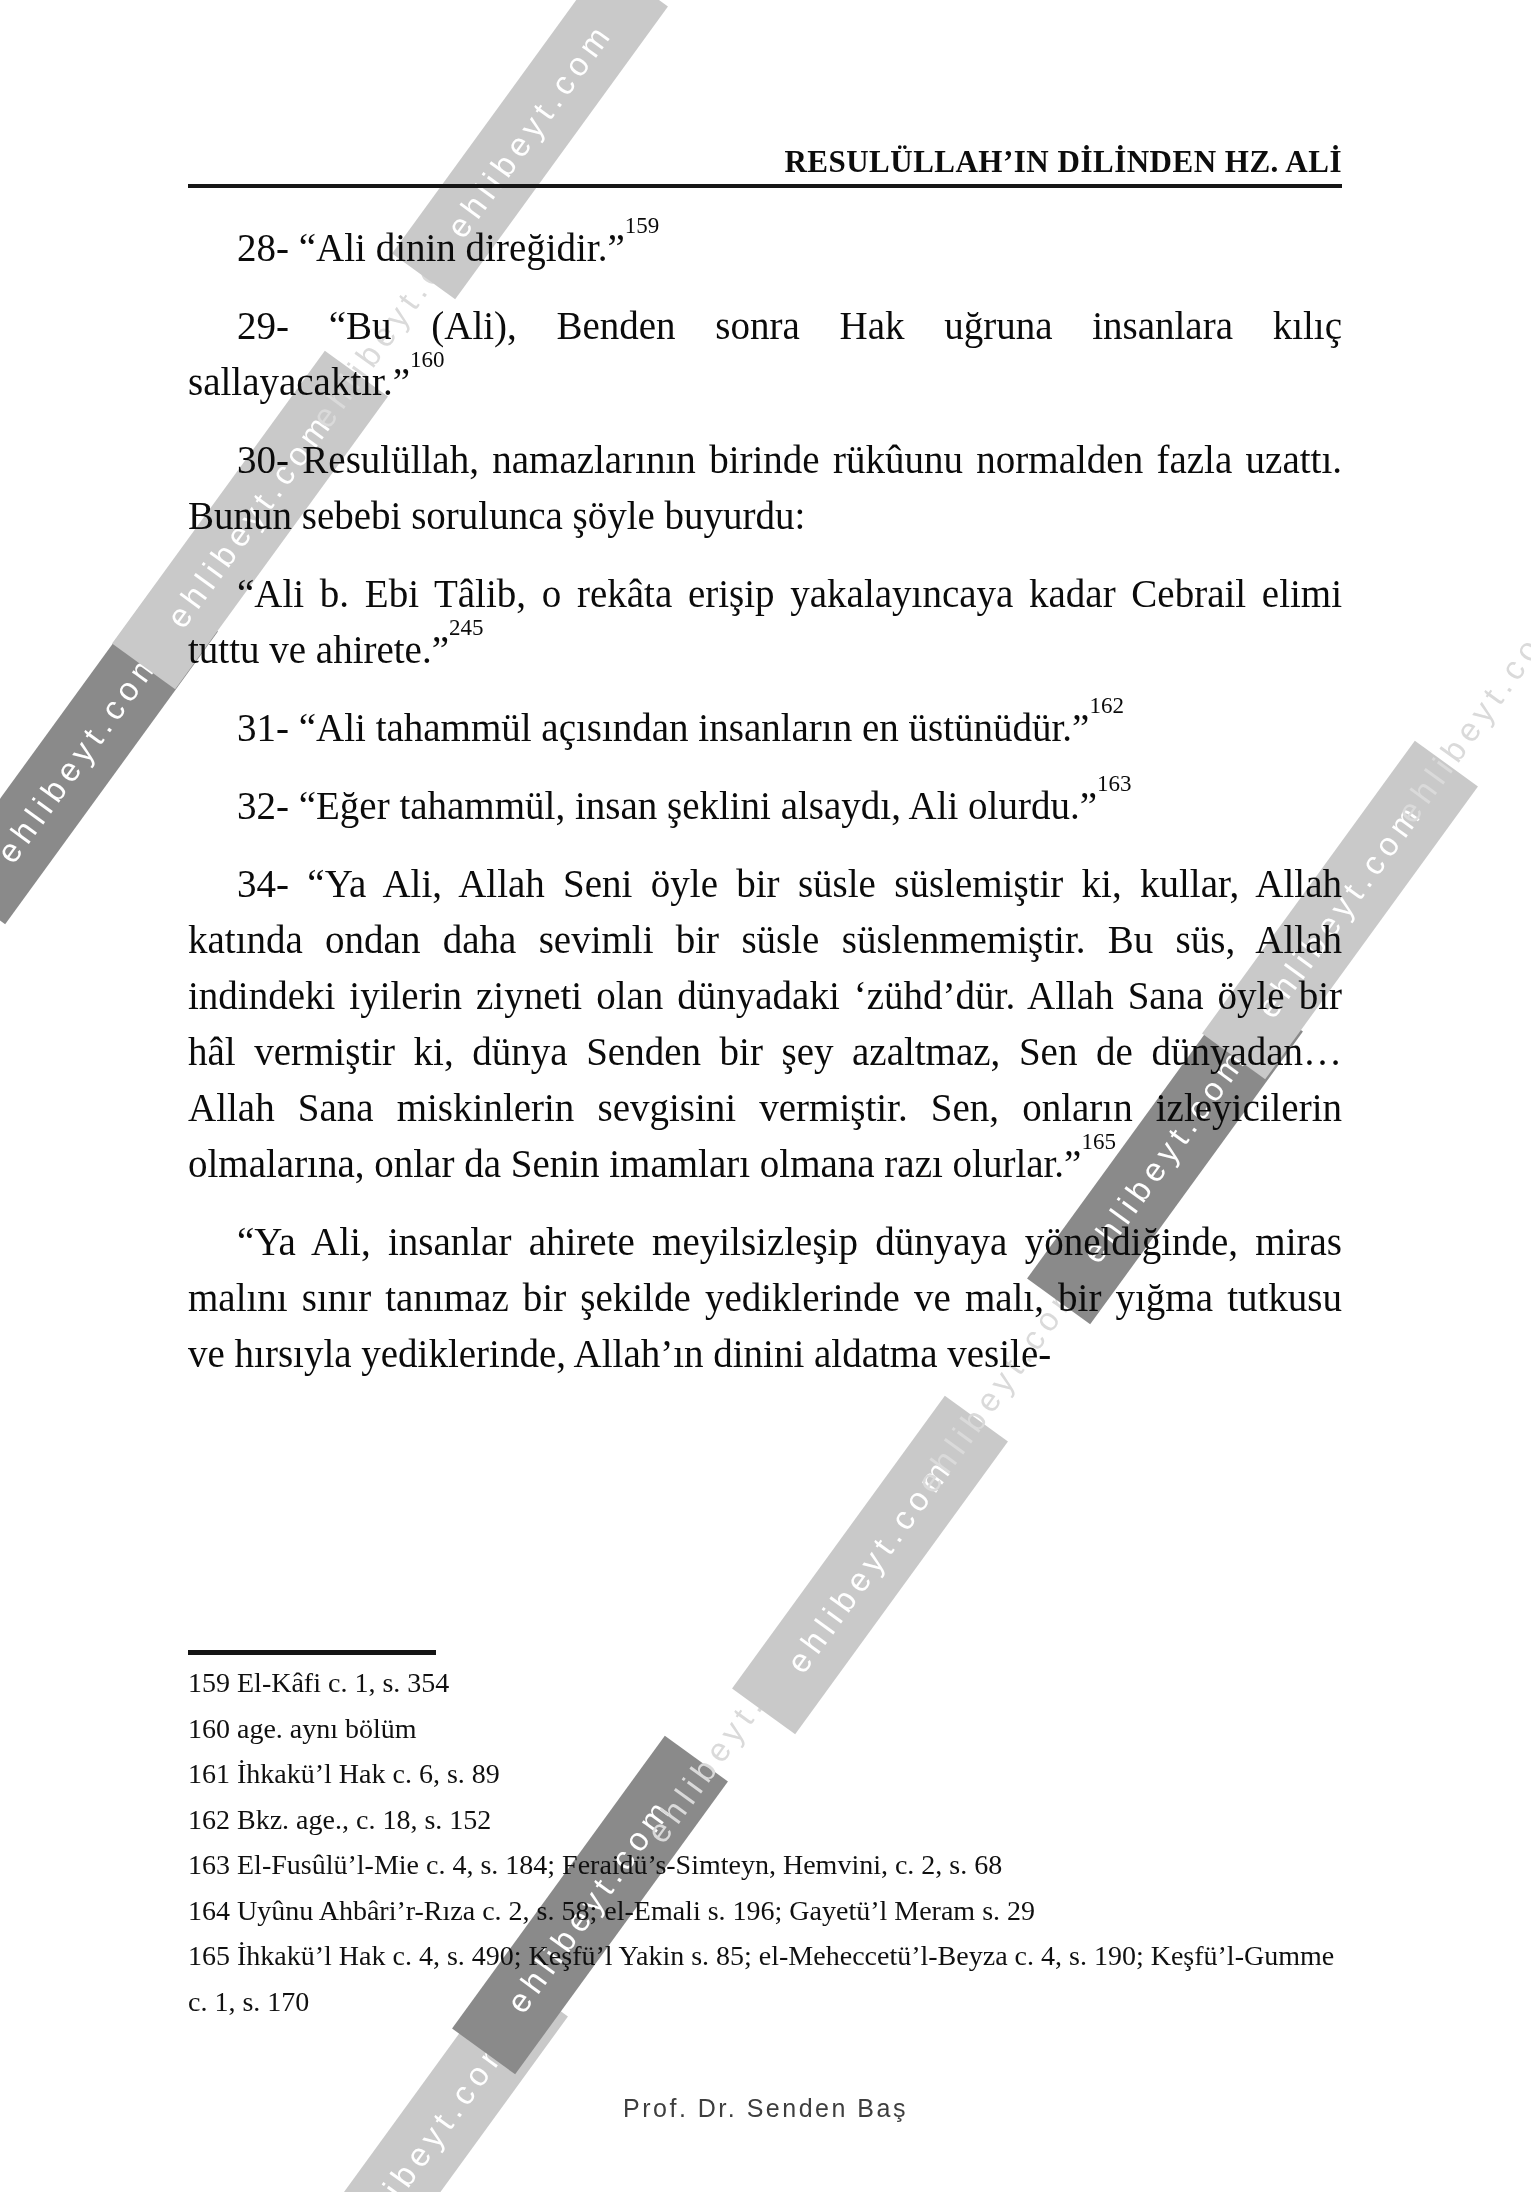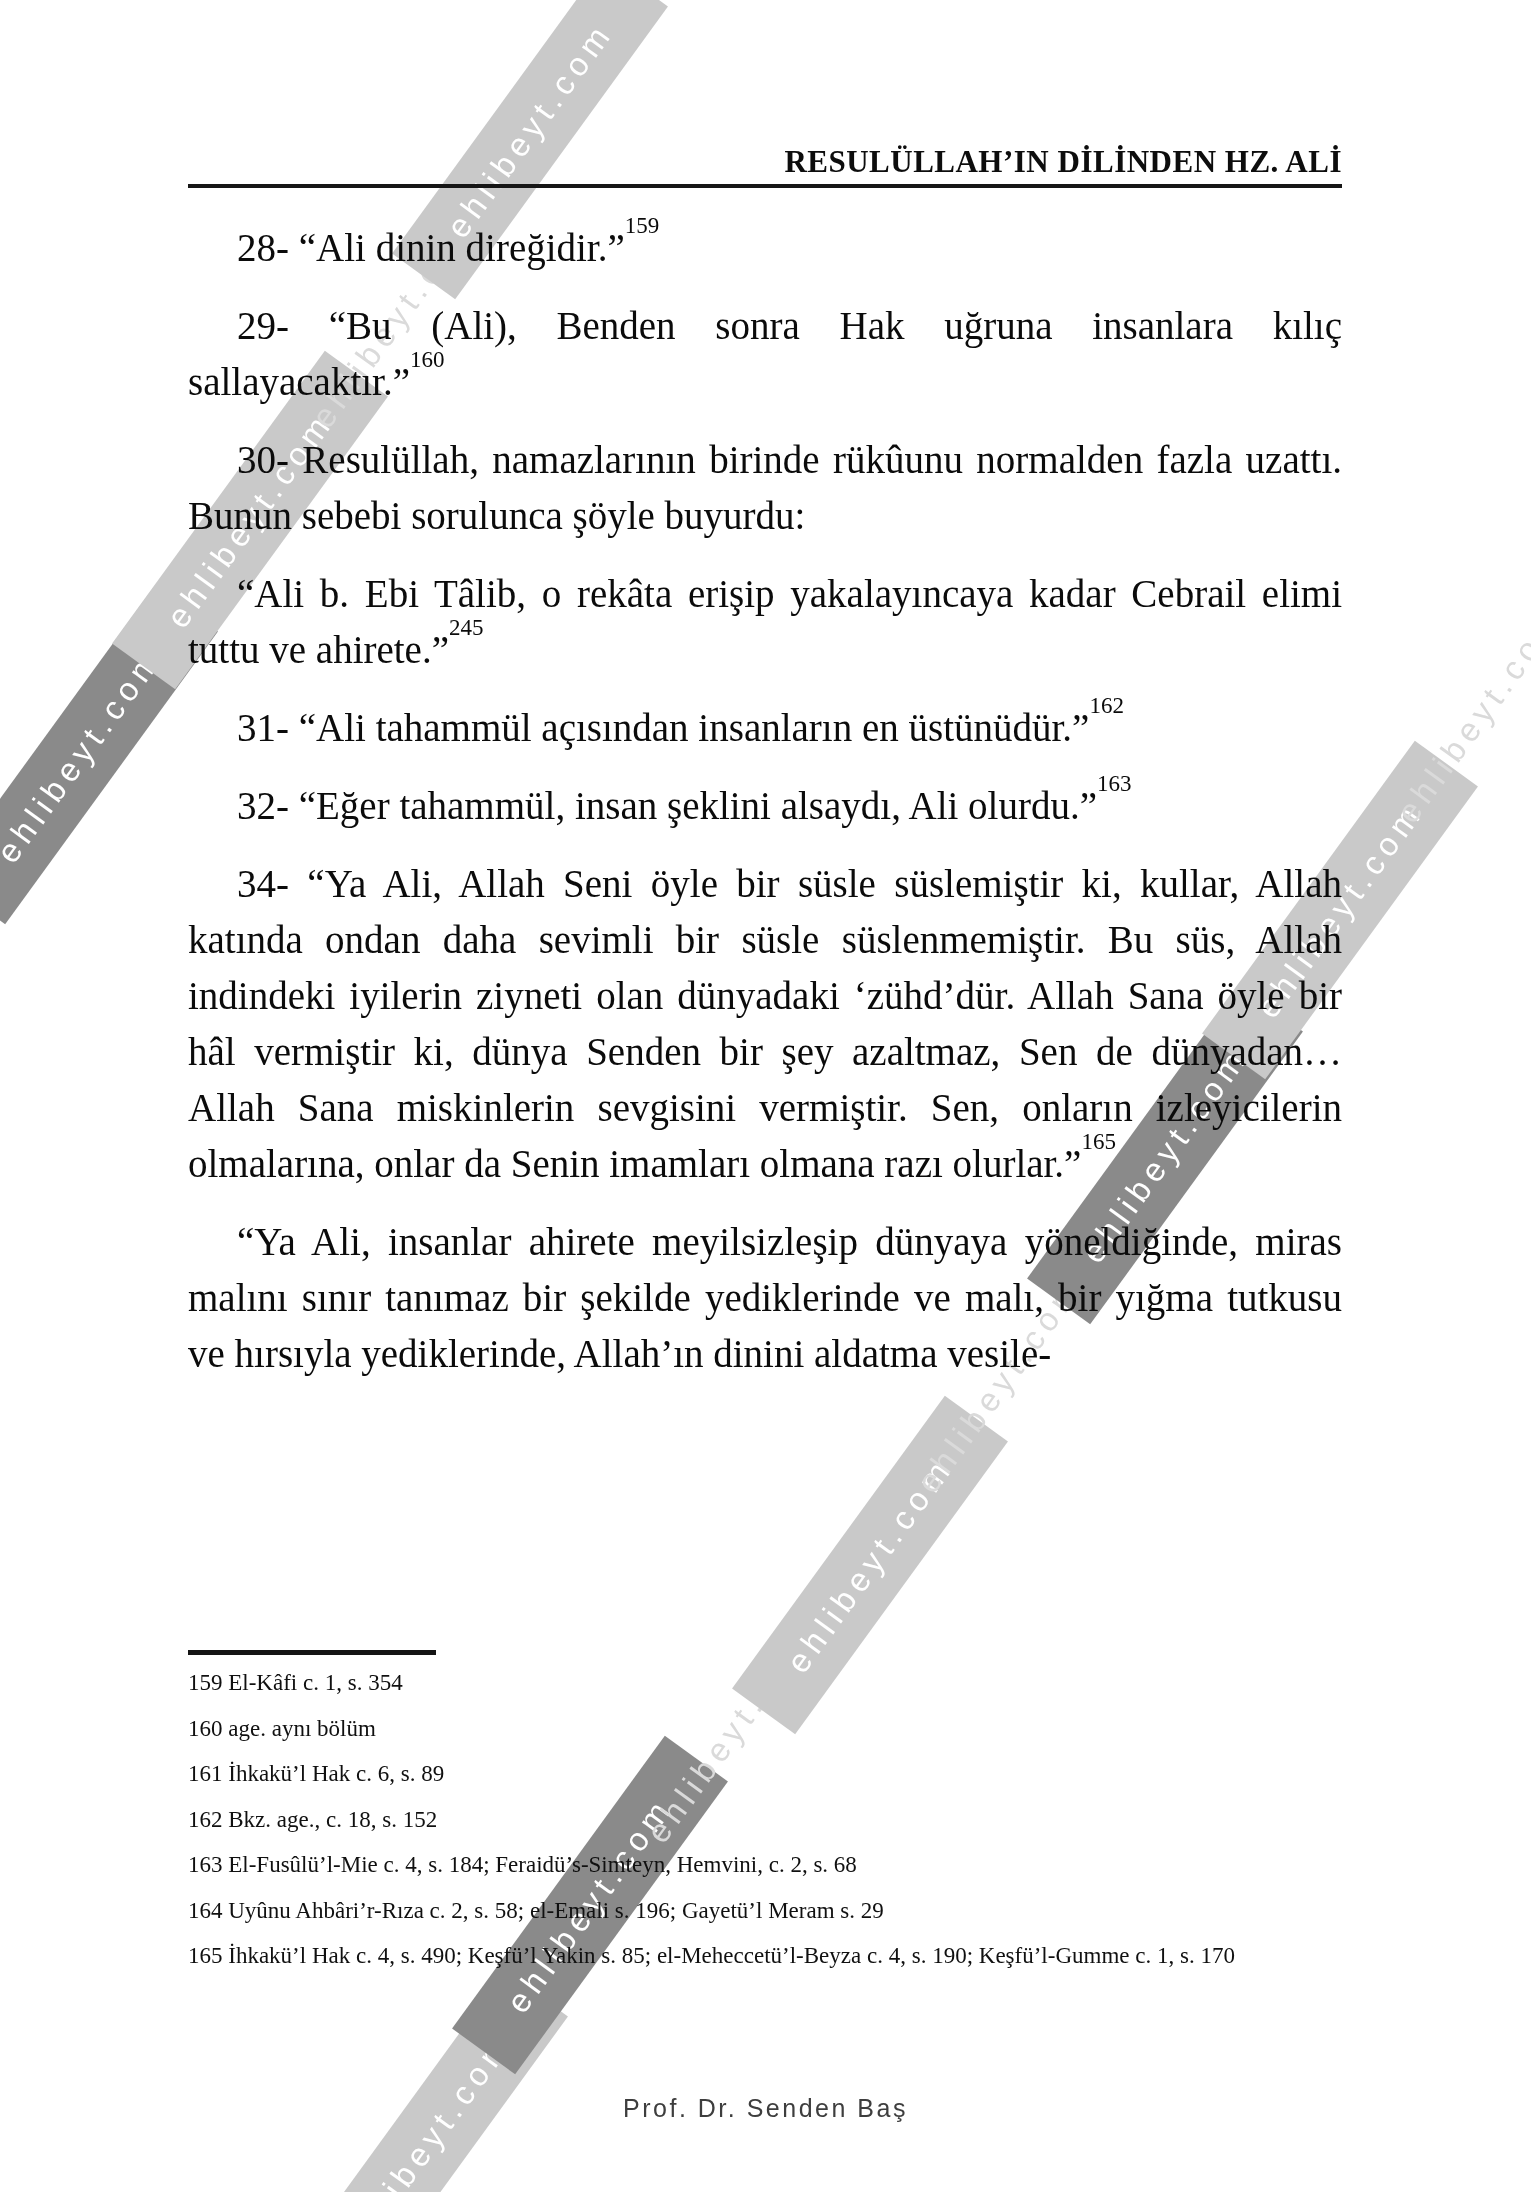--- a/index.html
+++ b/index.html
@@ -40,21 +40,21 @@
   .fn-ref {
     font-size:23px; line-height:0; position:relative; top:-14px;
     letter-spacing:0;
   }
   .fn-rule {
     position:absolute; top:1650px; left:188px; width:248px;
     height:5px; background:#141414;
   }
   .footnotes {
     position:absolute; top:1660px; left:188px; width:1154px;
-    font-size:23px; line-height:45.5px; text-align:left; color:#101010;
+    font-size:28px; line-height:45.5px; text-align:left; color:#101010;
   }
   .footnote { margin:0; }
   .footer-author {
     position:absolute; top:2094px; left:0; width:1531px;
     text-align:center; font-family:"Liberation Sans", sans-serif;
     font-size:25px; letter-spacing:2.5px; color:#3e3e3e;
   }
 </style>
 </head>
 <body>

